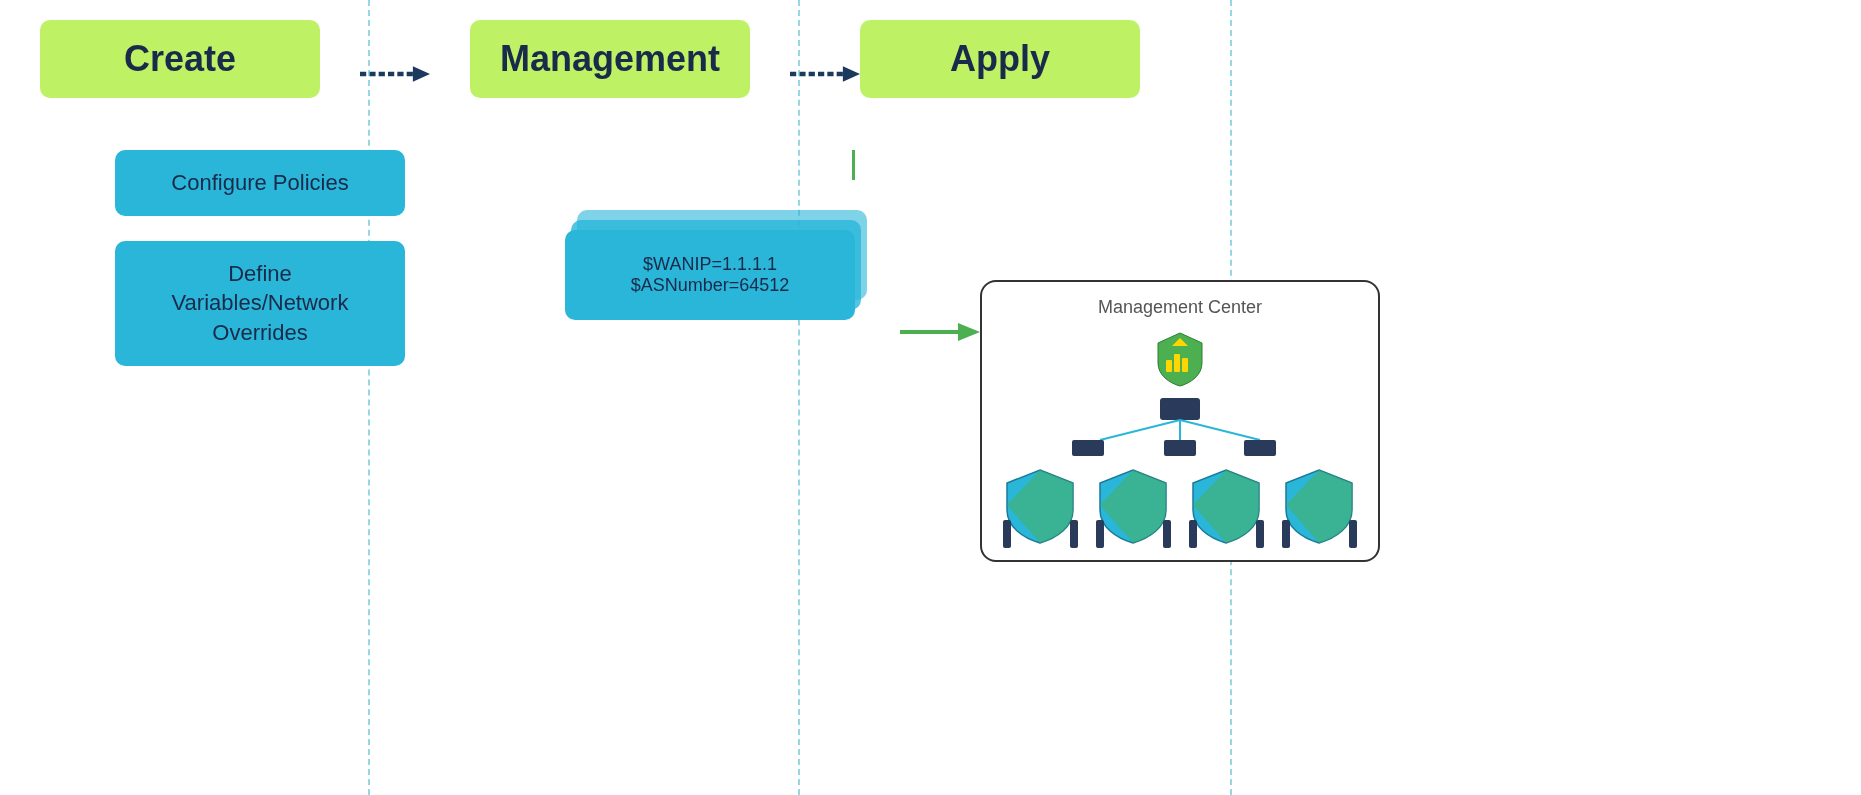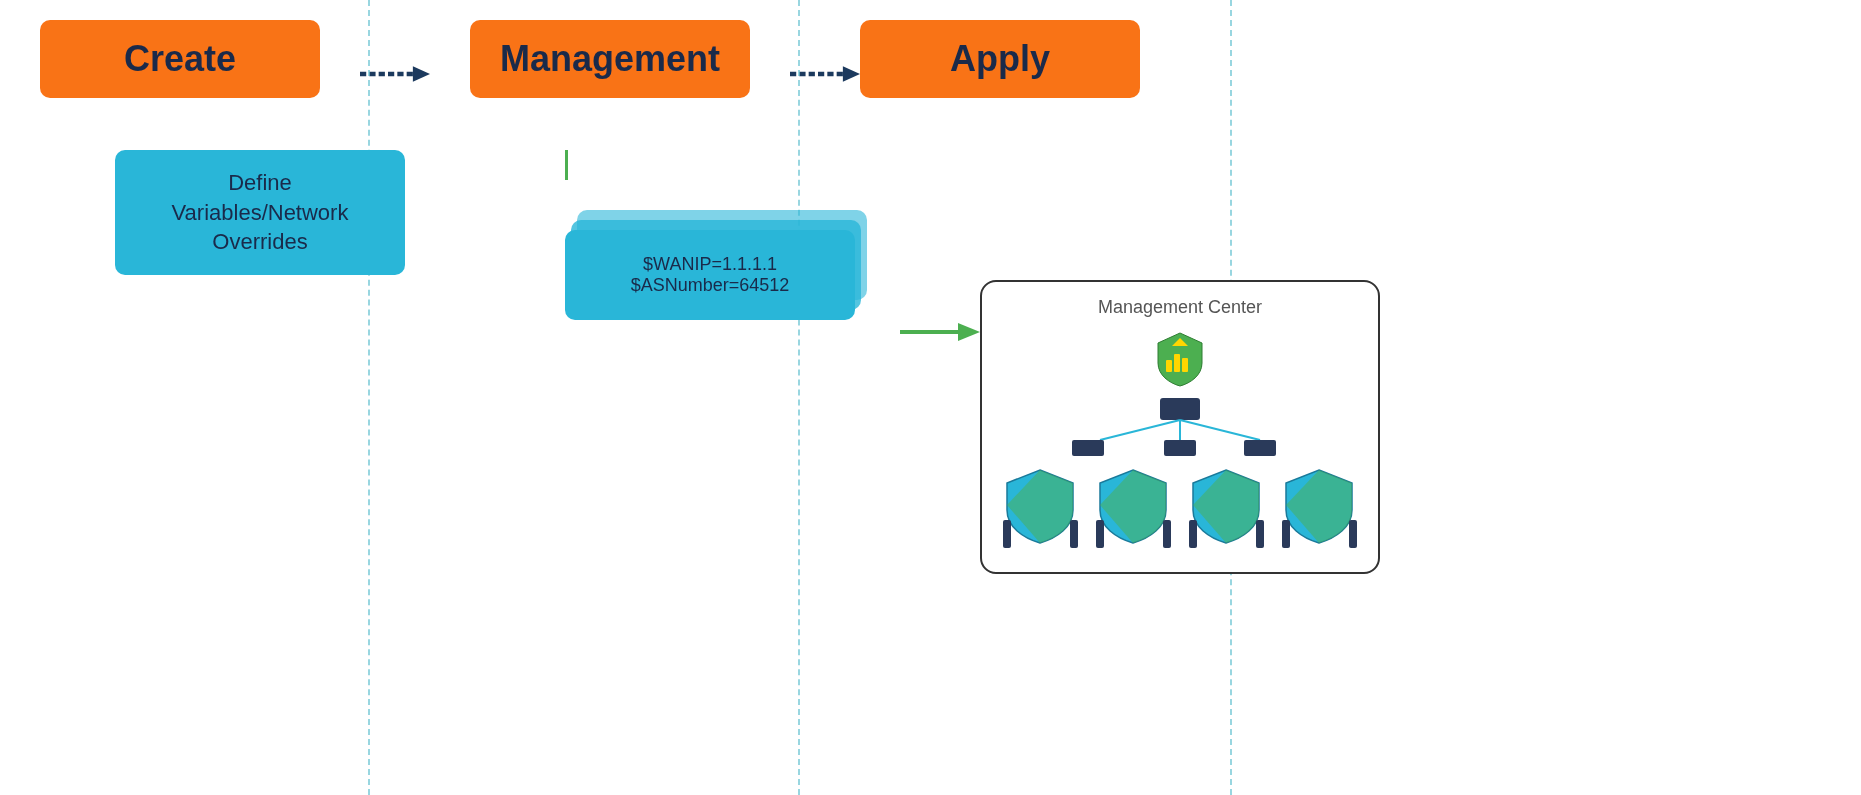--- a/index.html
+++ b/index.html
@@ -16,21 +16,21 @@
       width: 1861px;
       height: 795px;
       position: relative;
       display: flex;
       flex-direction: row;
       align-items: flex-start;
     }
 
     
     .header-box {
-      background: #f97316;
+      background: #bef264;
       color: #1a2a4a;
       font-size: 36px;
       font-weight: bold;
       border-radius: 10px;
       padding: 18px 22px;
       text-align: center;
       min-width: 280px;
       margin-bottom: 30px;
     }
 
@@ -113,21 +113,21 @@
       font-size: 18px;
       font-weight: 500;
       z-index: 10;
     }
 
     
     .mgmt-box {
       border: 2px solid #333;
       border-radius: 16px;
       width: 400px;
-      padding: 15px 15px 22px 15px;
+      padding: 15px 15px 10px 15px;
       position: relative;
       background: white;
     }
 
     .mgmt-title {
       font-size: 18px;
       color: #555;
       text-align: center;
       margin-bottom: 10px;
     }
@@ -188,30 +188,33 @@
   <div class="dashed-line" style="left:798px;"></div>
   <div class="dashed-line" style="left:1230px;"></div>
 
   <div class="content-area">
 
 
     <div style="width:70px;"></div>
 
     <div class="content-col content-col-configure">
       <div class="blue-box">
+        <span>Configure Policies</span>
+      </div>
+      <div class="blue-box">
         <span>Define<br>Variables/Network<br>Overrides</span>
       </div>
     </div>
 
     <div style="width:70px;"></div>
 
     <div class="content-col content-col-apply">
 
 
-      <div style="position:relative; width:290px; display:flex; flex-direction:column; align-items:flex-start;">
+      <div style="position:relative; width:290px; display:flex; flex-direction:column; align-items:flex-end;">
 
         <div style="width:3px; height:30px; background:#4caf50; margin-bottom:0;"></div>
 
         <div class="stacked-boxes">
           <div class="stack-box stack-box-3"></div>
           <div class="stack-box stack-box-2"></div>
           <div class="stack-box stack-box-1"></div>
           <div class="stack-box-1-text">
             <span>$WANIP=1.1.1.1</span>
             <span>$ASNumber=64512</span>

